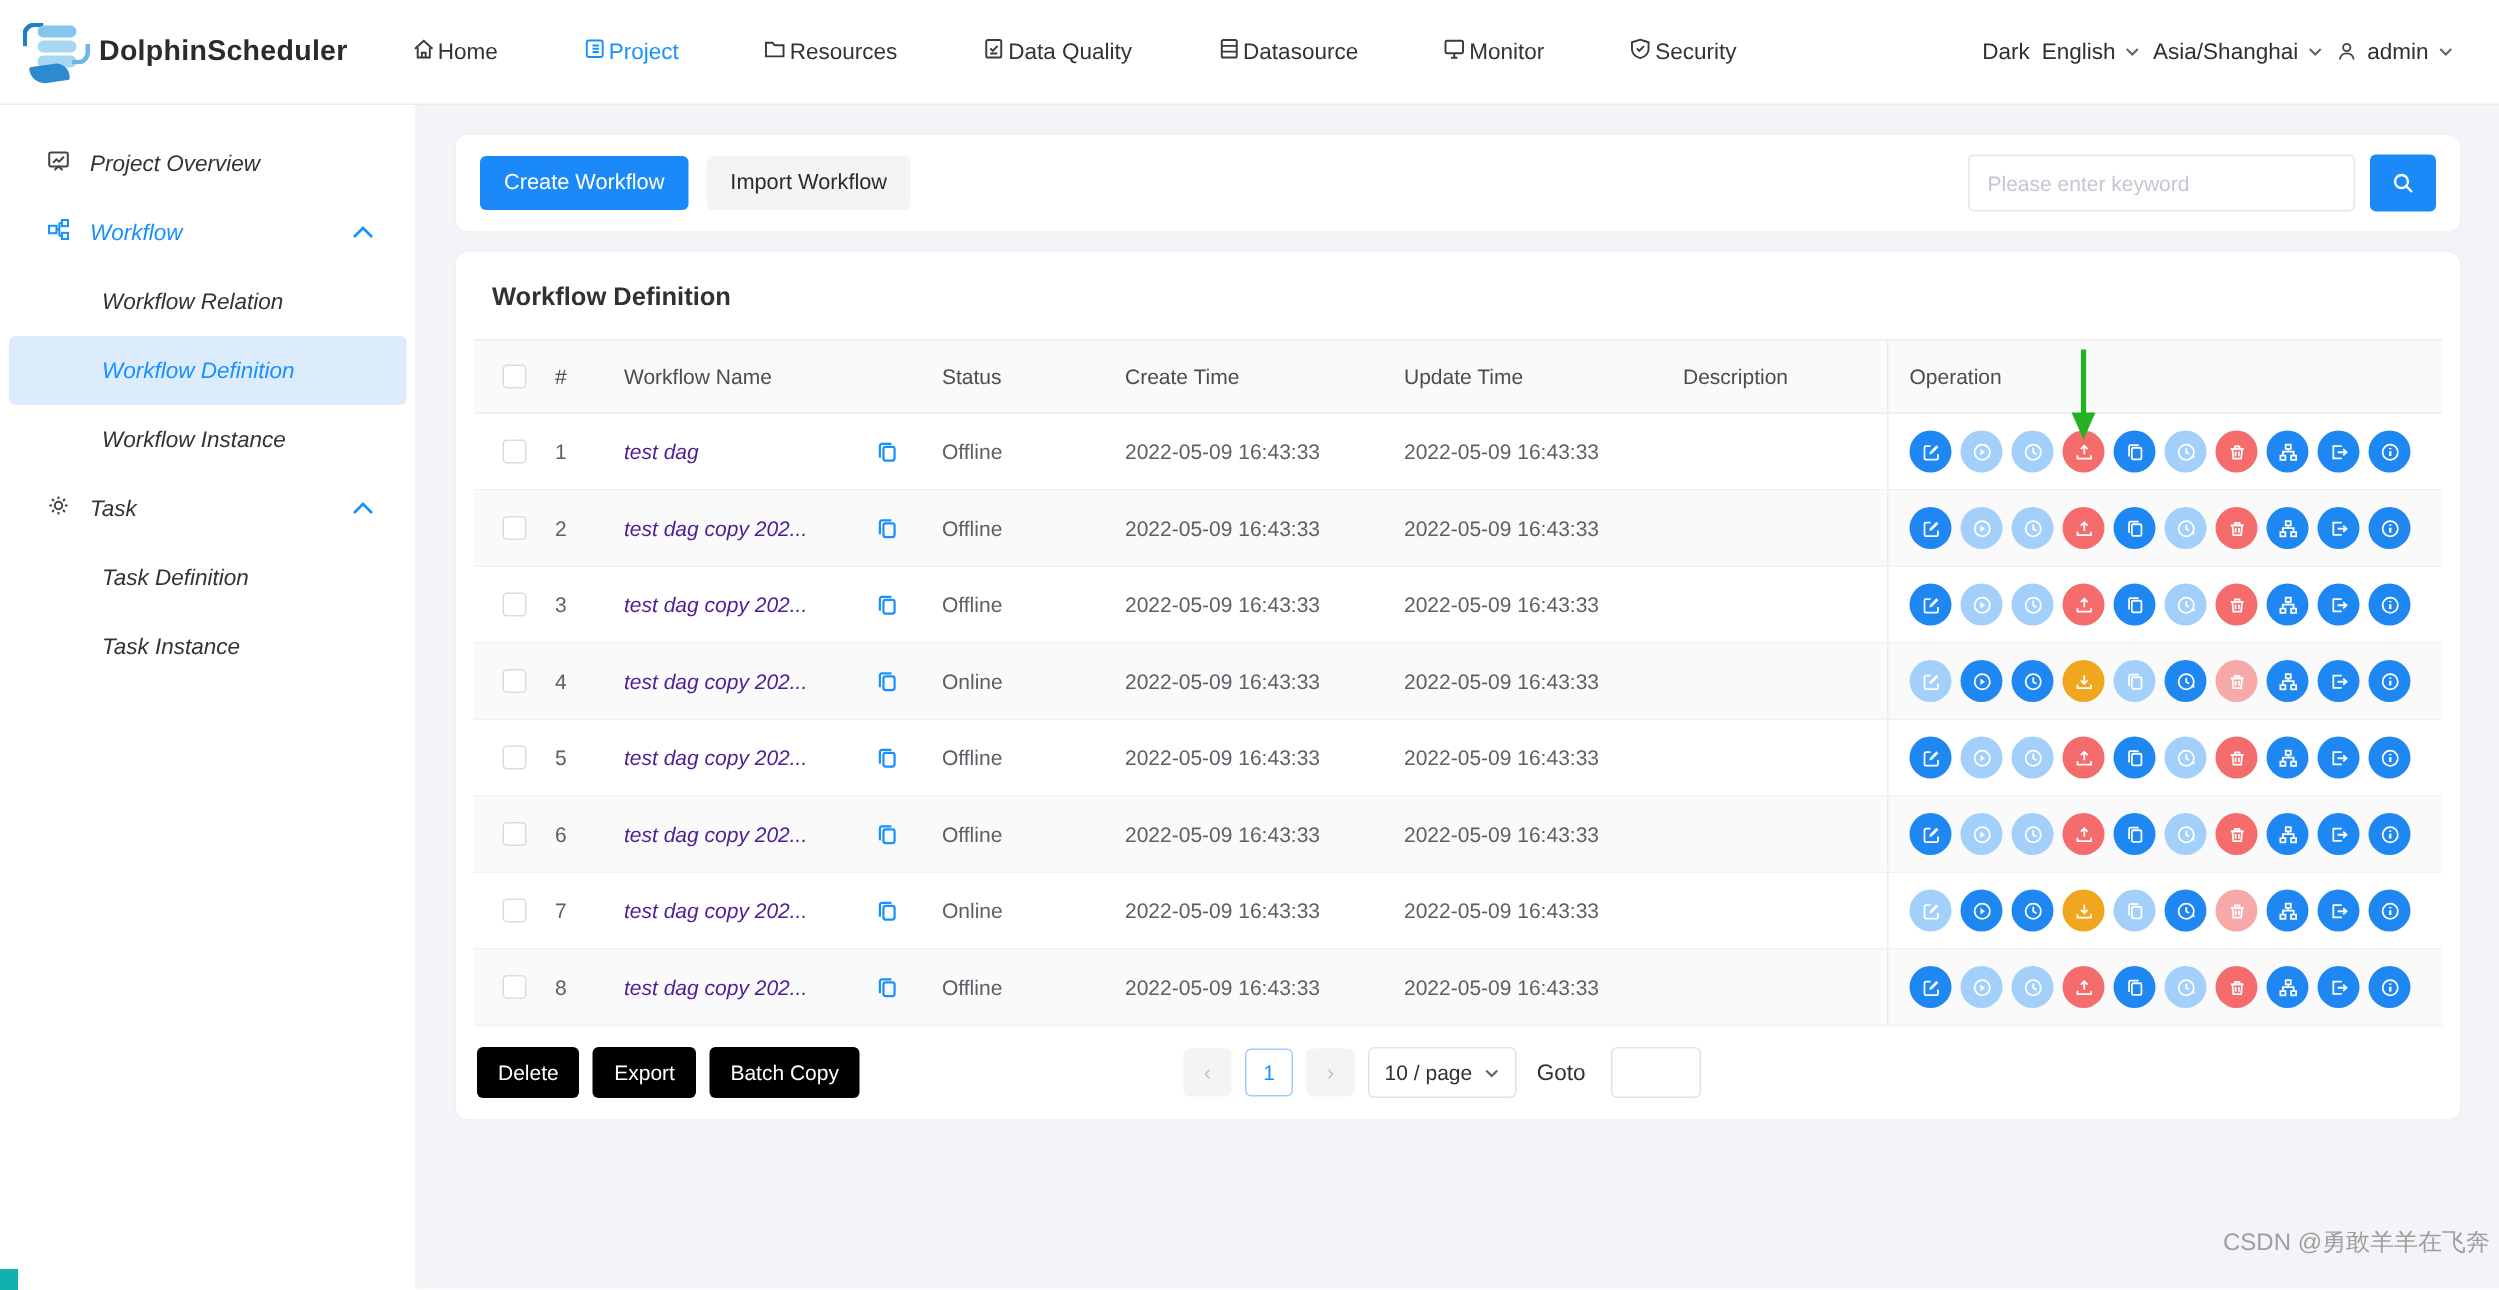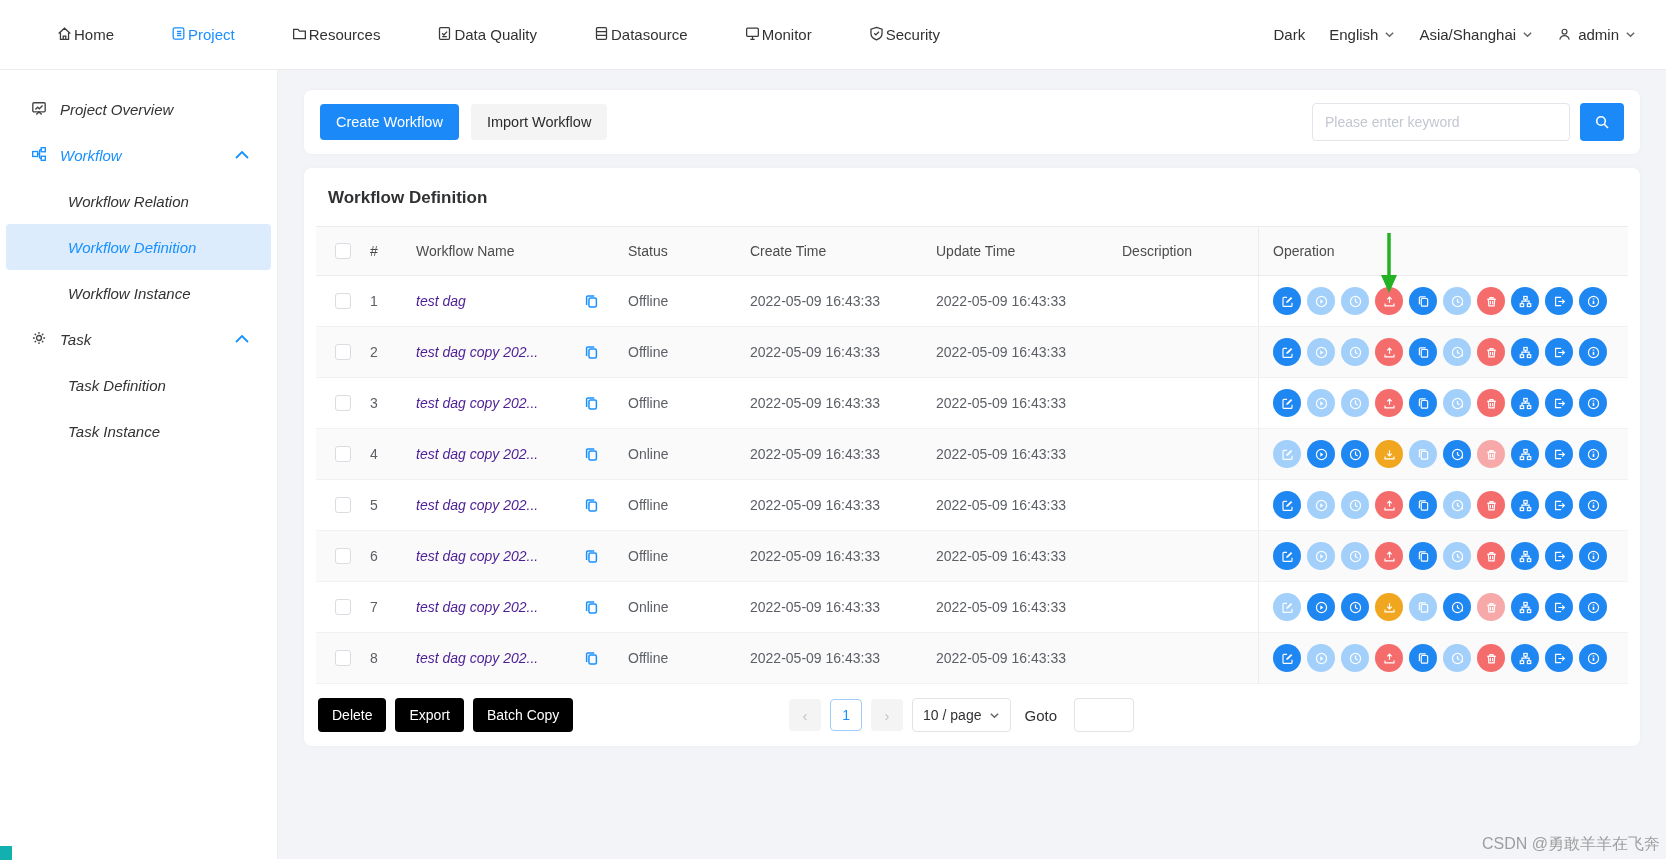--- a/index.html
+++ b/index.html
@@ -18,21 +18,21 @@
   .logo-arc2 { position:absolute; right:2px; top:16px; width:12px; height:14px;
     border:3px solid #6db6e8; border-left:none; border-top:none; border-radius:0 0 8px 0; }
   .logo-fin { position:absolute; left:6px; top:30px; width:26px; height:12px; background:#2b8ad0;
     border-radius:2px 10px 2px 12px; transform:rotate(-8deg); }
   .logo-text { font-size:19px; font-weight:bold; color:#2b2b2b; letter-spacing:.2px; }
   .nav-menu { display:flex; align-items:center; gap:56px; margin-left:42px; list-style:none; }
   .nav-item { display:flex; align-items:center; gap:1px; font-size:15px; color:#333; cursor:pointer; }
   .nav-item svg { width:17px; height:17px; stroke:#3a3a3a; fill:none; stroke-width:1.2; }
   .nav-item.active { color:#1890ff; }
   .nav-item.active svg { stroke:#1890ff; }
-  .nav-right { margin-left:auto; display:flex; align-items:center; gap:24px; font-size:15px; color:#2f2f2f; }
+  .nav-right { margin-left:auto; display:flex; align-items:center; gap:8px; font-size:15px; color:#2f2f2f; }
   .nav-right .drop { display:flex; align-items:center; gap:6px; cursor:pointer; }
   .chev { width:11px; height:11px; stroke:#666; fill:none; stroke-width:1.6; }
 
   
   .layout { display:flex; height:789px; position:relative; }
   .sidebar { width:278px; background:#fff; border-right:1px solid #f0f0f0; padding-top:16px; flex:none; }
   .side-item { display:flex; align-items:center; gap:12px; height:46px; padding:0 20px 0 24px;
     font-size:15px; color:#333; cursor:pointer; border-radius:4px; margin:0 6px;font-style:italic; }
   .side-item svg { width:18px; height:18px; stroke:#444; fill:none; stroke-width:1.2; flex:none; }
   .side-item.parent-active { color:#1890ff; }
@@ -91,27 +91,38 @@
   .pg-box { width:32px; height:32px; border-radius:4px; background:#f4f4f5; color:#c0c4cc; display:flex;
     align-items:center; justify-content:center; font-size:15px; cursor:pointer; }
   .pg-cur { width:32px; height:32px; border-radius:4px; background:#fff; border:1px solid #9fccfa;
     color:#1890ff; display:flex; align-items:center; justify-content:center; font-size:14px; cursor:pointer; }
   .pg-size { height:34px; border:1px solid #e0e3e8; border-radius:4px; background:#fff; display:flex;
     align-items:center; gap:8px; padding:0 10px; font-size:14px; color:#303133; cursor:pointer; }
   .goto-label { font-size:15px; color:#303133; margin-left:4px; }
   .goto-input { width:60px; height:34px; border:1px solid #e0e3e8; border-radius:4px; margin-left:8px;
     font-family:inherit; font-size:14px; padding:0 8px; }
 
-  .watermark { position:absolute; right:6px; bottom:4px; font-size:16px; color:#9e9e9e; }
+  .watermark { position:absolute; right:6px; bottom:20px; font-size:16px; color:#9e9e9e; }
   .corner-mark { position:fixed; left:0; bottom:0; width:12px; height:14px; background:#12b0ae; }
 </style>
 </head>
 <body>
 
 <header class="topnav">
+  <div class="logo">
+    <div class="logo-mark">
+      <span class="logo-arc1"></span>
+        <span class="logo-bar b1"></span>
+        <span class="logo-bar b2"></span>
+      <span class="logo-bar b3"></span>
+        <span class="logo-arc2"></span>
+        <span class="logo-fin"></span>
+    </div>
+    <span class="logo-text">DolphinScheduler</span>
+  </div>
   <ul class="nav-menu" id="nav-menu">
       <li class="nav-item">
         <span><svg class="" viewBox="0 0 16 16">
             <path d="M2.5 8L8 3l5.5 5M4.2 7.2V13.5h7.6V7.2M6.8 13.5v-3h2.4v3"></path>
           </svg></span>
         <span>Home</span>
       </li>
       <li class="nav-item active">
         <span><svg class="" viewBox="0 0 16 16">
             <rect x="3" y="2.8" width="10" height="10.4" rx="1.4"></rect>

